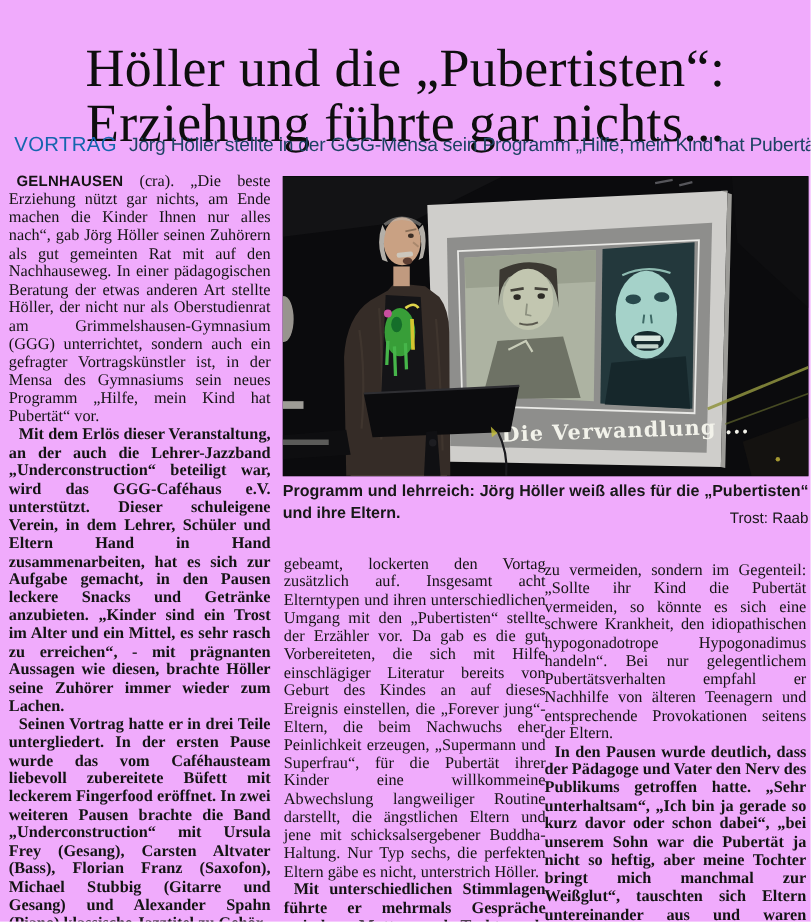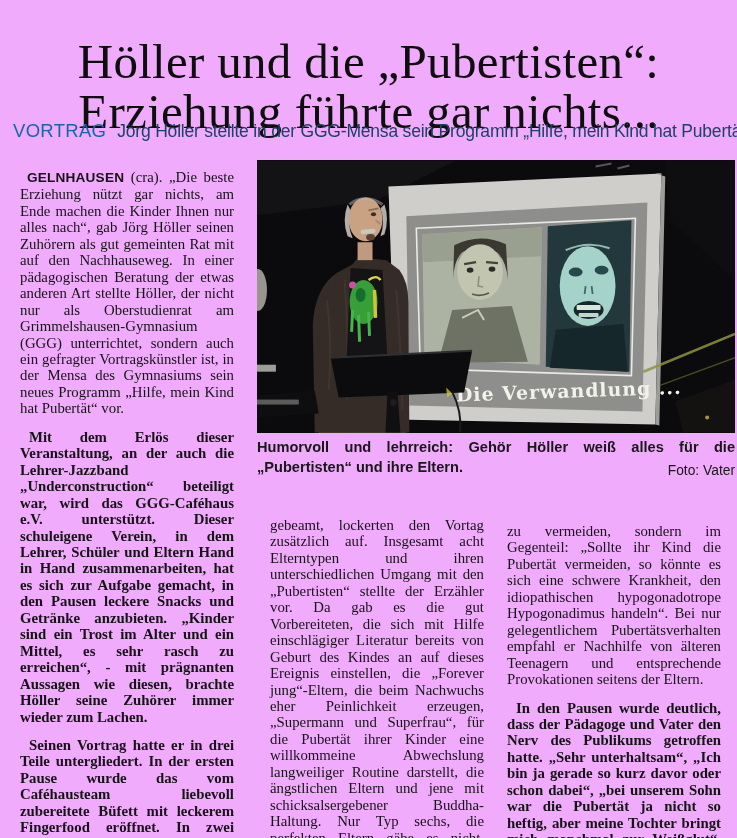--- a/index.html
+++ b/index.html
@@ -24,21 +24,21 @@
     color:#1565ae; font-weight:400; font-size:18.5px;
     letter-spacing:0.3px; margin-right:11px;
   }
   
   .col {
     position:absolute; width:238px;
     font-size:14.8px; line-height:16.45px; text-align:justify;
     text-align-last:left; hyphens:auto; -webkit-hyphens:auto;
     color:#141414;
   }
-  .col p { margin:12px; }
+  .col p { margin:0; }
   .col p.ind { text-indent:9px;font-weight:bold; }
   .col1 { left:8px;  top:157px; height:679px; }
   .col2 { left:258px; top:505px; height:327px; }
   .col3 { left:495px; top:511px; height:327px; }
   .col1 p:first-child { text-indent:7px; }
   .lead-city {
     font-family:"Liberation Sans", sans-serif; font-weight:700;
     font-size:13.6px; letter-spacing:0.2px;
   }
   
@@ -166,22 +166,22 @@
         <rect x="0" y="240" width="42" height="5" fill="#8f8f8b" opacity="0.6"></rect>
         <polygon points="420,242 480,220 480,273 428,273" fill="#141210"></polygon>
         <path d="M388,212 L480,174" stroke="#8f9340" stroke-width="2.6" opacity="0.85" fill="none"></path>
         <path d="M404,226 L480,198" stroke="#6e7432" stroke-width="1.6" opacity="0.6" fill="none"></path>
         <circle cx="452" cy="258" r="2" fill="#c8b93a" opacity="0.8"></circle>
       </g>
     </svg>
   </figure>
 
   <div class="caption">
-    <span>Humorvoll und lehrreich: Gehör Höller weiß alles für die „Pubertisten“ und ihre Eltern.</span>
-    <span class="credit">Foto: Vater</span>
+    <span>Programm und lehrreich: Jörg Höller weiß alles für die „Pubertisten“ und ihre Eltern.</span>
+    <span class="credit">Trost: Raab</span>
   </div>
 
   <div class="col col2">
     <p>gebeamt, lockerten den Vortag zusätzlich auf. Insgesamt acht Elterntypen und ihren unterschiedlichen Umgang mit den „Pubertisten“ stellte der Erzähler vor. Da gab es die gut Vorbereiteten, die sich mit Hilfe einschlägiger Literatur bereits von Geburt des Kindes an auf dieses Ereignis einstellen, die „Forever jung“-Eltern, die beim Nachwuchs eher Peinlichkeit erzeugen, „Supermann und Superfrau“, für die Pubertät ihrer Kinder eine willkommeine Abwechslung langweiliger Routine darstellt, die ängstlichen Eltern und jene mit schicksalsergebener Buddha-Haltung. Nur Typ sechs, die perfekten Eltern gäbe es nicht, unterstrich Höller.</p>
     <p class="ind">Mit unterschiedlichen Stimmlagen führte er mehrmals Gespräche zwischen Mutter und Tochter als Fallbeispiele vor, die er anschließend analysierte. Sein Ziel war es jedoch nicht, familiäre Konflikte</p>
   </div>
 
   <div class="col col3">
     <p>zu vermeiden, sondern im Gegenteil: „Sollte ihr Kind die Pubertät vermeiden, so könnte es sich eine schwere Krankheit, den idiopathischen hypogonadotrope Hypogonadimus handeln“. Bei nur gelegentlichem Pubertätsverhalten empfahl er Nachhilfe von älteren Teenagern und entsprechende Provokationen seitens der Eltern.</p>
     <p class="ind">In den Pausen wurde deutlich, dass der Pädagoge und Vater den Nerv des Publikums getroffen hatte. „Sehr unterhaltsam“, „Ich bin ja gerade so kurz davor oder schon dabei“, „bei unserem Sohn war die Pubertät ja nicht so heftig, aber meine Tochter bringt mich manchmal zur Weißglut“, tauschten sich Eltern untereinander aus und waren dankbar, dass Jörg Höller mit seinem humorvollem Vortrag dem konfliktgeladenen Thema die Spitze genommen hatte.</p>

